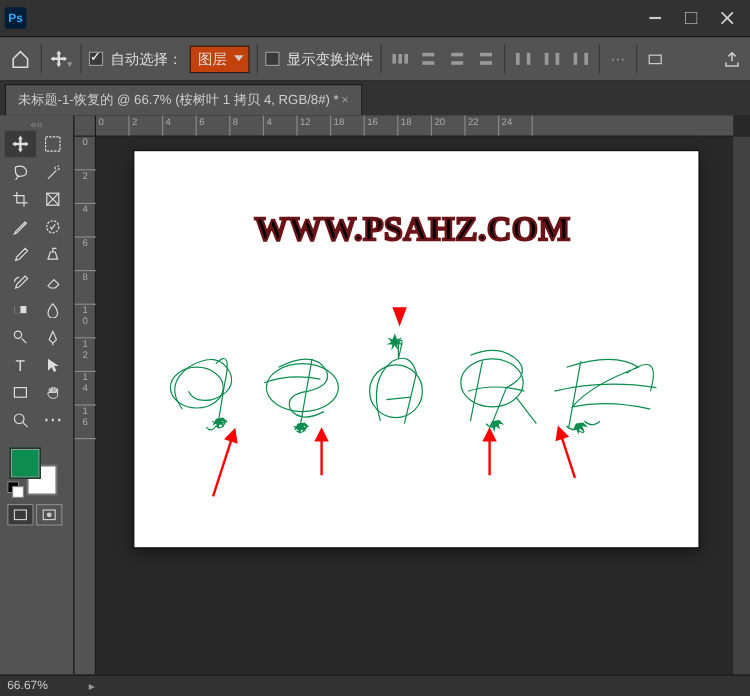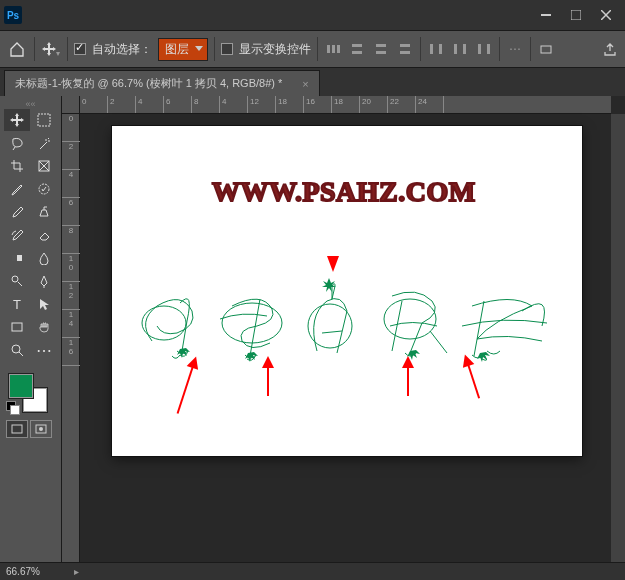--- a/index.html
+++ b/index.html
@@ -12,21 +12,21 @@
 .optbar { height: 38px; background: #535353; border-top: 1px solid #1a1a1a; border-bottom: 1px solid #1a1a1a; display: flex; align-items: center; padding: 0 6px; gap: 6px; color: #ddd; font-size: 12px; }
 .optbar .home-icon { width: 22px; height: 22px; display: flex; align-items: center; justify-content: center; color: #ddd; }
 .optbar .vline { width: 1px; height: 24px; background: #383838; }
 .optbar .move-icon { width: 20px; height: 20px; display: flex; align-items: center; justify-content: center; }
 .optbar .checkbox { width: 12px; height: 12px; border: 1px solid #999; background: #3a3a3a; position: relative; }
 .optbar .checkbox.checked::after { content: "✓"; position: absolute; top: -3px; left: 0; font-size: 11px; color: #fff; }
 .optbar .dropdown { background: #c2410c; border: 1px solid #222; padding: 2px 18px 2px 6px; position: relative; }
 .optbar .dropdown::after { content: ""; position: absolute; right: 4px; top: 7px; border-left: 4px solid transparent; border-right: 4px solid transparent; border-top: 5px solid #ccc; }
 .optbar .icon-sm { width: 18px; height: 18px; display: flex; align-items: center; justify-content: center; color: #999; }
 .tabbar { height: 28px; background: #323232; display: flex; align-items: flex-end; padding-left: 4px; }
-.tabbar .tab { background: #535353; color: #ccc; font-size: 11px; padding: 5px 10px; border: 1px solid #1a1a1a; border-bottom: none; display: flex; align-items: center; gap: 20px; }
+.tabbar .tab { background: #535353; color: #ccc; font-size: 11px; padding: 5px 10px; border: 1px solid #1a1a1a; border-bottom: none; display: flex; align-items: center; gap: 2px; }
 .tabbar .tab .close { color: #999; font-size: 11px; }
 .workarea { display: flex; height: 466px; }
 .toolpanel { width: 62px; background: #535353; border-right: 1px solid #1a1a1a; padding: 4px; display: flex; flex-wrap: wrap; align-content: flex-start; gap: 1px; }
 .toolpanel .handle { width: 54px; height: 8px; display: flex; justify-content: center; align-items: center; color: #888; font-size: 9px; }
 .toolpanel .tool { width: 26px; height: 22px; display: flex; align-items: center; justify-content: center; color: #ddd; cursor: pointer; position: relative; }
 .toolpanel .tool.active { background: #3a3a3a; }
 .toolpanel .color-swatch { width: 40px; height: 40px; position: relative; margin: 6px 4px; }
 .toolpanel .fg { position: absolute; width: 26px; height: 26px; background: #0a8d4f; border: 1px solid #222; top: 0; left: 0; z-index: 2; box-shadow: inset 0 0 0 1px #999; }
 .toolpanel .bg { position: absolute; width: 26px; height: 26px; background: #fff; border: 1px solid #222; bottom: 0; right: 0; box-shadow: inset 0 0 0 1px #999; }
 .toolpanel .mini-swatch { width: 14px; height: 14px; position: absolute; bottom: -2px; left: -2px; }
@@ -37,21 +37,21 @@
 .toolpanel .mask-box.sel { background: #3a3a3a; }
 .canvas-wrap { flex: 1; background: #282828; position: relative; overflow: hidden; }
 .ruler-h { position: absolute; top: 0; left: 18px; right: 14px; height: 18px; background: #535353; border-bottom: 1px solid #1a1a1a; display: flex; overflow: hidden; }
 .ruler-h .mark { width: 28px; height: 18px; border-right: 1px solid #888; font-size: 8px; color: #aaa; position: relative; flex-shrink: 0; }
 .ruler-h .mark span { position: absolute; top: 1px; left: 2px; }
 .ruler-v { position: absolute; top: 18px; left: 0; bottom: 0; width: 18px; background: #535353; border-right: 1px solid #1a1a1a; }
 .ruler-v .mark { height: 28px; width: 18px; border-bottom: 1px solid #888; font-size: 8px; color: #aaa; position: relative; display: flex; flex-direction: column; align-items: center; justify-content: flex-start; }
 .ruler-corner { position: absolute; top: 0; left: 0; width: 18px; height: 18px; background: #535353; border-right: 1px solid #1a1a1a; border-bottom: 1px solid #1a1a1a; }
 .canvas { position: absolute; top: 30px; left: 50px; width: 470px; height: 330px; background: #fff; box-shadow: 0 0 0 1px #111, 0 4px 12px rgba(0,0,0,.5); }
 .scroll-v { position: absolute; right: 0; top: 18px; bottom: 0; width: 14px; background: #424242; }
-.watermark { position: absolute; top: 50px; left: 100px; font-size: 28px; font-weight: bold; font-family: Georgia, serif; color: #7f1d1d; -webkit-text-stroke: 2px #6b1418; letter-spacing: 0.5px; text-align: right; }
+.watermark { position: absolute; top: 50px; left: 100px; font-size: 28px; font-weight: bold; font-family: Georgia, serif; color: #000000; -webkit-text-stroke: 2px #6b1418; letter-spacing: 0.5px; text-align: right; }
 .script-text { position: absolute; top: 145px; left: 20px; width: 430px; height: 120px; }
 .arrow { position: absolute; width: 0; height: 0; }
 .arrow-down { border-left: 6px solid transparent; border-right: 6px solid transparent; border-top: 16px solid #ff0000; }
 .arrow-up-line { position: absolute; width: 2px; height: 40px; background: #ff0000; }
 .arrow-up-line::before { content: ""; position: absolute; top: -10px; left: -5px; border-left: 6px solid transparent; border-right: 6px solid transparent; border-bottom: 12px solid #ff0000; }
 .arrow-diag { position: absolute; width: 2px; height: 50px; background: #ff0000; transform-origin: top center; }
 .arrow-diag::before { content: ""; position: absolute; top: -10px; left: -5px; border-left: 6px solid transparent; border-right: 6px solid transparent; border-bottom: 12px solid #ff0000; }
 .statusbar { height: 18px; background: #323232; border-top: 1px solid #1a1a1a; display: flex; align-items: center; font-size: 10px; color: #ccc; padding: 0 6px; gap: 8px; }
 .statusbar .zoom { width: 60px; }
 svg { pointer-events: none; }

